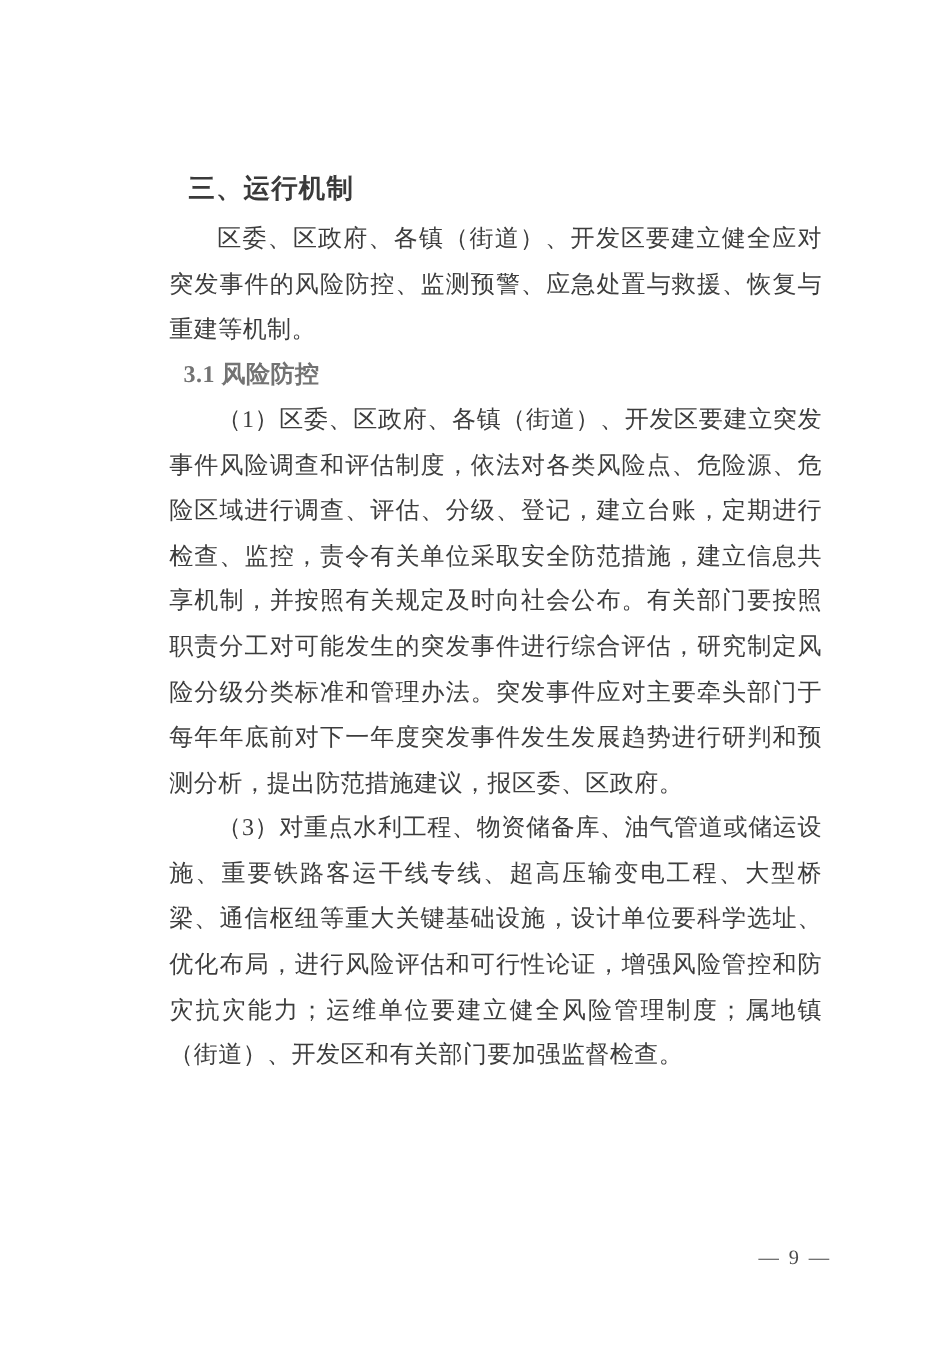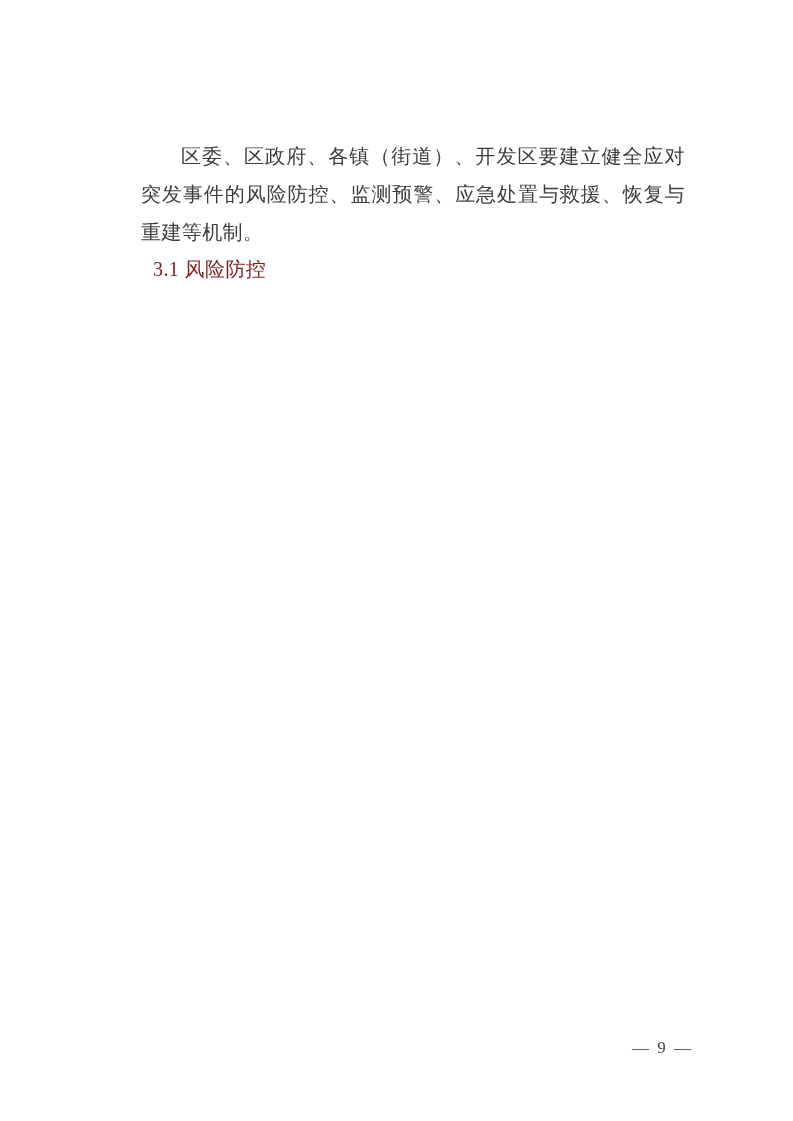--- a/index.html
+++ b/index.html
@@ -36,38 +36,41 @@
     line-height: 37.8px;
     text-align: justify;
     text-justify: inter-ideograph;
     text-indent: 2em;
     letter-spacing: 0.4px;
     color: #3d3d3d;
     margin-left: 28px;
   }
   .subsection-title {
     font-size: 20px;
-    font-weight: normal;
+    font-weight: bold;
     line-height: 37.8px;
     text-indent: 2em;
     letter-spacing: 0.4px;
-    color: #7f1d1d;
+    color: #737373;
   }
   .page-number {
     position: absolute;
     top: 1038px;
     right: 100px;
     font-size: 17px;
     color: #4a4a4a;
     letter-spacing: 2px;
     font-family: "Liberation Serif", "DejaVu Serif", serif;
   }
 </style>
 </head>
 <body>
 
 <div class="page">
   <div class="content">
+    <h2 class="section-title">三、运行机制</h2>
     <p class="para">区委、区政府、各镇（街道）、开发区要建立健全应对突发事件的风险防控、监测预警、应急处置与救援、恢复与重建等机制。</p>
     <h3 class="subsection-title">3.1 风险防控</h3>
+    <p class="para">（1）区委、区政府、各镇（街道）、开发区要建立突发事件风险调查和评估制度，依法对各类风险点、危险源、危险区域进行调查、评估、分级、登记，建立台账，定期进行检查、监控，责令有关单位采取安全防范措施，建立信息共享机制，并按照有关规定及时向社会公布。有关部门要按照职责分工对可能发生的突发事件进行综合评估，研究制定风险分级分类标准和管理办法。突发事件应对主要牵头部门于每年年底前对下一年度突发事件发生发展趋势进行研判和预测分析，提出防范措施建议，报区委、区政府。</p>
+    <p class="para">（3）对重点水利工程、物资储备库、油气管道或储运设施、重要铁路客运干线专线、超高压输变电工程、大型桥梁、通信枢纽等重大关键基础设施，设计单位要科学选址、优化布局，进行风险评估和可行性论证，增强风险管控和防灾抗灾能力；运维单位要建立健全风险管理制度；属地镇（街道）、开发区和有关部门要加强监督检查。</p>
   </div>
   <div class="page-number">— 9 —</div>
 </div>
 
 </body></html>

